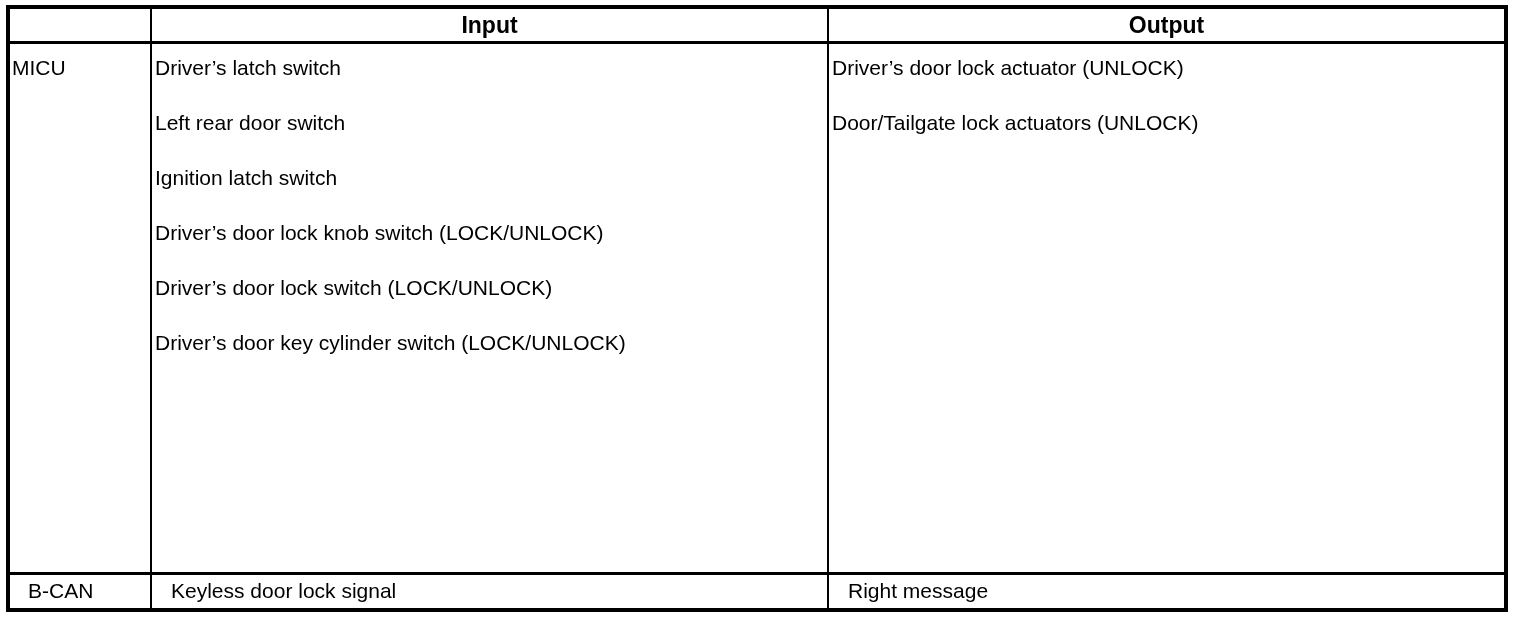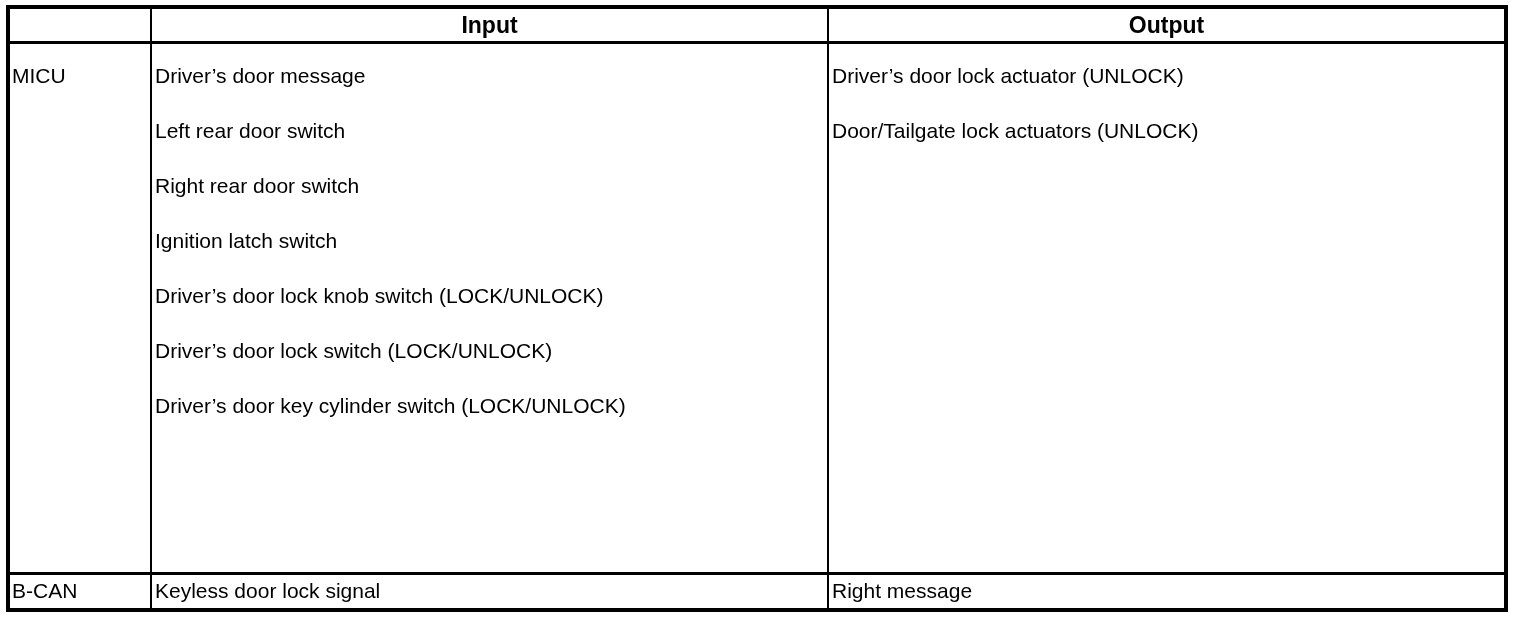--- a/index.html
+++ b/index.html
@@ -39,53 +39,53 @@
   }
   .hdr {
     display: flex;
     align-items: center;
     justify-content: center;
     font-weight: bold;
     font-size: 23px;
     letter-spacing: 0px;
   }
   .body-cell {
-    padding: 19px 0 0 3px;
+    padding: 11px 0 0 3px;
     font-size: 21px;
     line-height: 26px;
   }
   .src-cell {
     padding-left: 2px;
   }
   .item {
     line-height: 26px;
     margin: 0 0 29px 0;
     white-space: nowrap;
   }
   .single-row-cell {
     padding-top: 3px;
+    margin-left: 16px;
   }
   .single-row-cell .item {
     margin-bottom: 0;
   }
 </style>
 </head>
 <body>
 
 <div class="io-table">
 
   <div class="cell v-border h-border hdr"></div>
   <div class="cell v-border h-border hdr">Input</div>
   <div class="cell h-border hdr">Output</div>
 
   <div class="cell v-border h-border body-cell src-cell">MICU</div>
   <div class="cell v-border h-border body-cell">
-      <div class="item">Driver’s door message</div>
+      <div class="item">Driver’s latch switch</div>
       <div class="item">Left rear door switch</div>
-      <div class="item">Right rear door switch</div>
       <div class="item">Ignition latch switch</div>
       <div class="item">Driver’s door lock knob switch (LOCK/UNLOCK)</div>
       <div class="item">Driver’s door lock switch (LOCK/UNLOCK)</div>
       <div class="item">Driver’s door key cylinder switch (LOCK/UNLOCK)</div>
     </div>
   <div class="cell h-border body-cell">
       <div class="item">Driver’s door lock actuator (UNLOCK)</div>
       <div class="item">Door/Tailgate lock actuators (UNLOCK)</div>
     </div>
 

